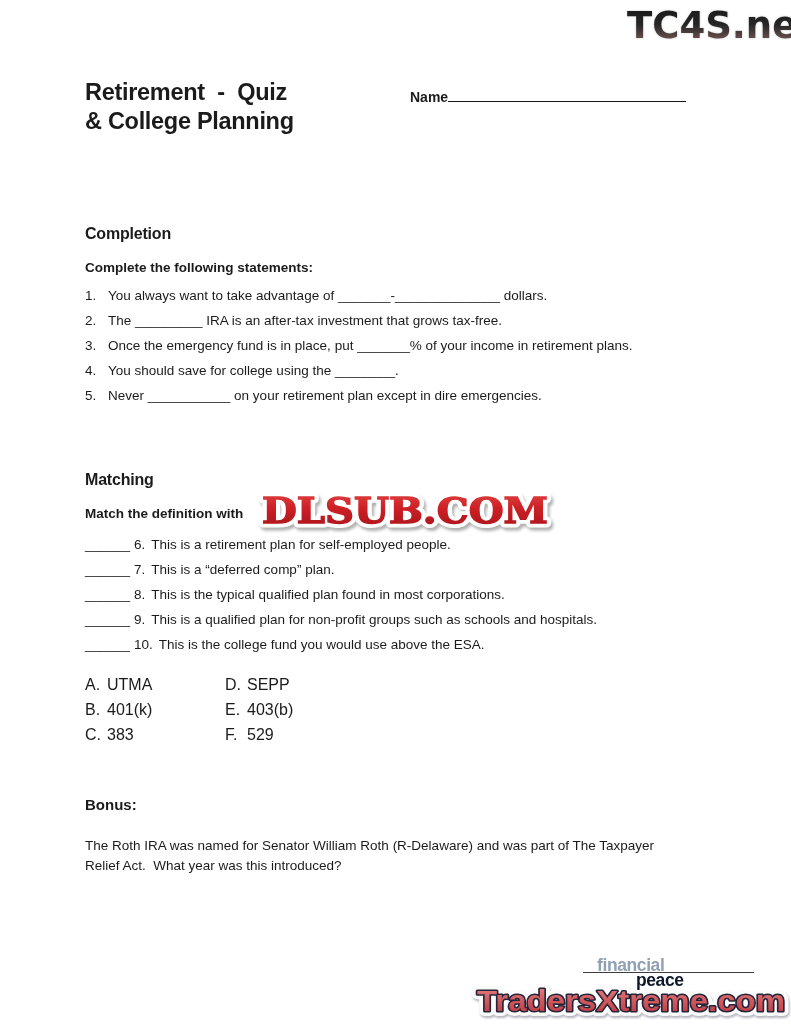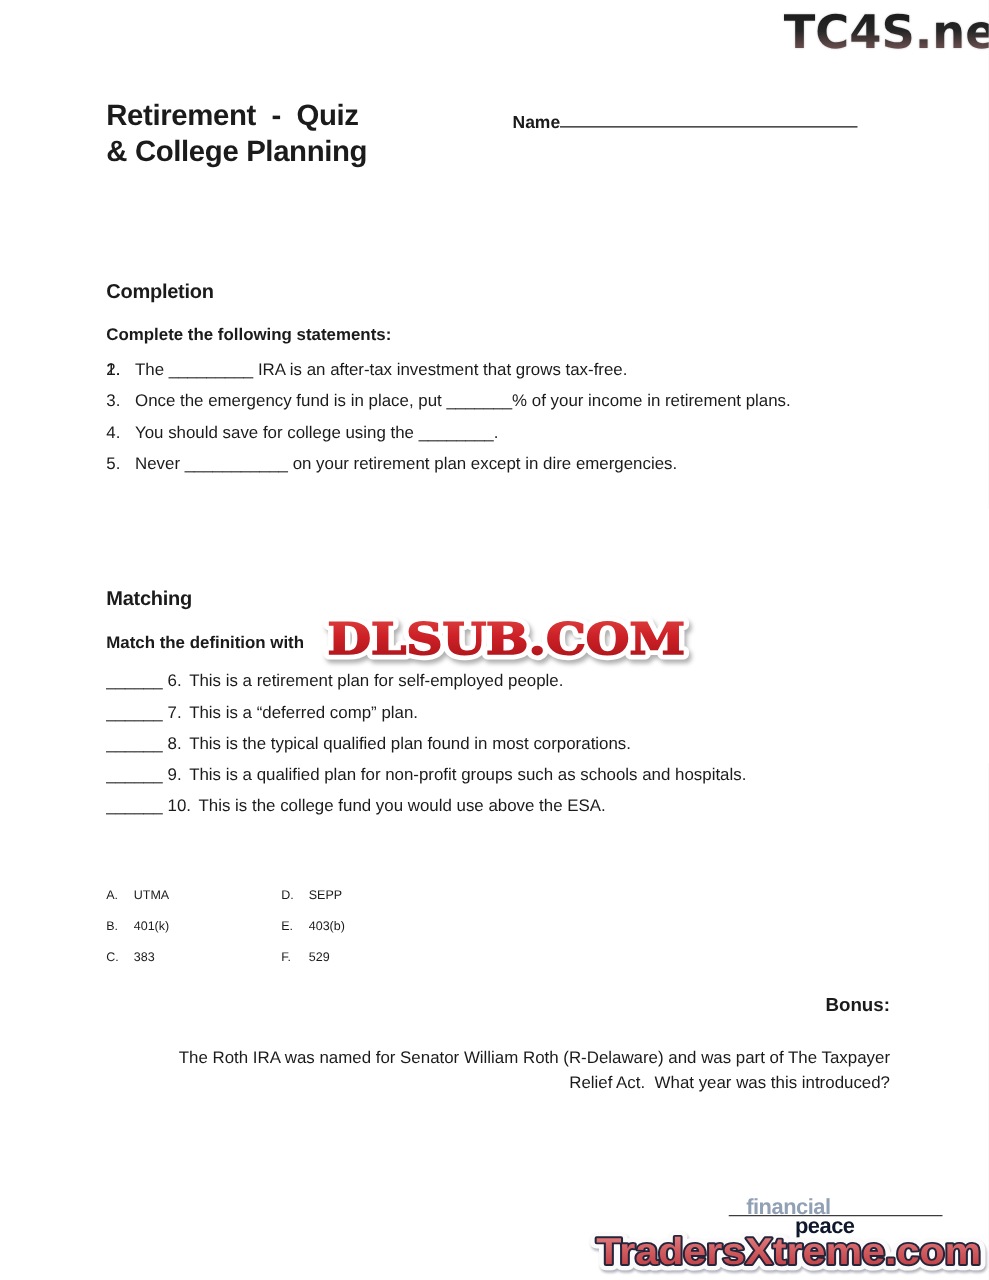--- a/index.html
+++ b/index.html
@@ -36,26 +36,26 @@
   .items{margin-top:14px;font-size:13.5px;}
   .c-item{line-height:14px;margin-bottom:11px;padding-left:23px;position:relative;}
   .c-num{position:absolute;left:0;top:0;}
   .m-items{margin-top:16px;font-size:13.5px;}
   .m-item{line-height:15px;margin-bottom:10px;}
   .m-blank{letter-spacing:0px;}
   .m-num{margin-left:4px;}
   .m-text{margin-left:6px;}
   .colon-suffix{position:absolute;left:450px;top:22px;font-size:13.5px;font-weight:bold;}
   
-  .options{position:absolute;left:85px;top:678px;font-size:10px;margin-top:32px;}
+  .options{position:absolute;left:85px;top:678px;font-size:16px;}
   .opt-row{line-height:14px;margin-bottom:11px;}
   .opt-letter{display:inline-block;width:22px;}
   .opt-text-left{display:inline-block;width:118px;}
   
-  .bonus{position:absolute;left:72px;top:796px;width:640px;text-align:right;}
+  .bonus{position:absolute;left:85px;top:796px;width:640px;}
   .bonus-h{font-size:15px;font-weight:bold;}
   .bonus-p{margin-top:23px;font-size:13.5px;line-height:19.5px;}
   
   .stamp{
     position:absolute;left:256px;top:486px;width:298px;height:48px;z-index:5;
     filter:drop-shadow(2px 3px 1.5px rgba(60,60,60,0.40));
   }
   .stamp text{
     font-family:"DejaVu Serif","Liberation Serif",serif;font-weight:bold;font-size:35px;
   }
@@ -88,20 +88,21 @@
   <div class="name-row">
     <span>Name</span><span class="name-line"></span>
   </div>
 
   <div class="section sec-completion">
     <div class="h-section">Completion</div>
     <div class="h-sub">Complete the following statements:</div>
     <div class="items">
       <div class="c-item">
         <span class="c-num">1.</span>
+        <span class="pre">You always want to take advantage of _______-______________ dollars.</span>
       </div>
       <div class="c-item">
         <span class="c-num">2.</span>
         <span class="pre">The _________ IRA is an after-tax investment that grows tax-free.</span>
       </div>
       <div class="c-item">
         <span class="c-num">3.</span>
         <span class="pre">Once the emergency fund is in place, put _______% of your income in retirement plans.</span>
       </div>
       <div class="c-item">

